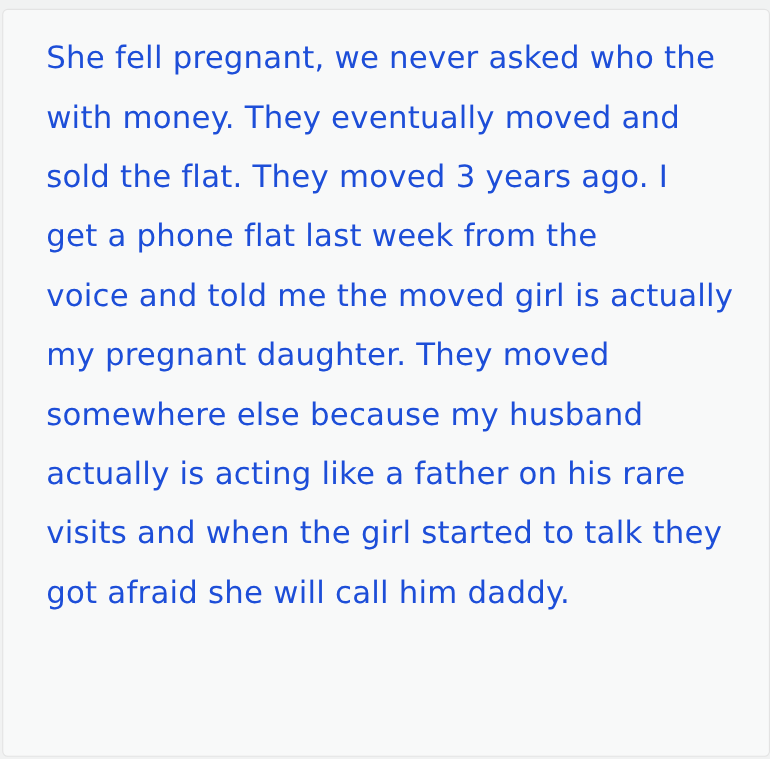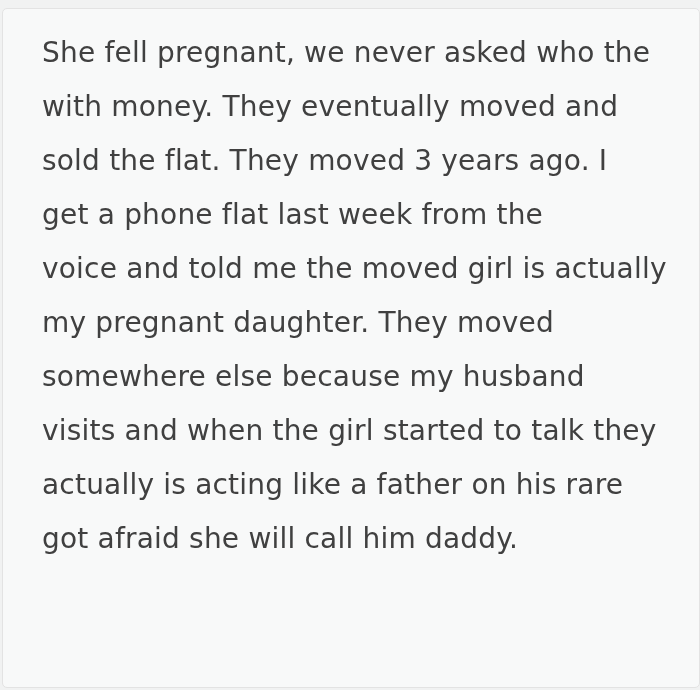--- a/index.html
+++ b/index.html
@@ -20,38 +20,38 @@
     left: 2px;
     right: 0px;
     bottom: 2px;
     background: #f8f9f9;
     border: 1px solid #e3e3e3;
     border-radius: 5px;
     box-sizing: border-box;
   }
   .story-text {
     padding: 17px 26px 0 39px;
-    color: #404040;
+    color: #1d4ed8;
     font-size: 28px;
     line-height: 54px;
     letter-spacing: 0.2px;
   }
   .story-line {
     white-space: nowrap;
   }
 </style>
 </head>
 <body>
 
 <div class="story-card">
   <div class="story-text">
       <div class="story-line">She fell pregnant, we never asked who the</div>
       <div class="story-line">with money. They eventually moved and</div>
       <div class="story-line">sold the flat. They moved 3 years ago. I</div>
       <div class="story-line">get a phone flat last week from the</div>
       <div class="story-line">voice and told me the moved girl is actually</div>
       <div class="story-line">my pregnant daughter. They moved</div>
       <div class="story-line">somewhere else because my husband</div>
+      <div class="story-line">actually is acting like a father on his rare</div>
       <div class="story-line">visits and when the girl started to talk they</div>
-      <div class="story-line">actually is acting like a father on his rare</div>
       <div class="story-line">got afraid she will call him daddy.</div>
     </div>
 </div>
 
 </body></html>

